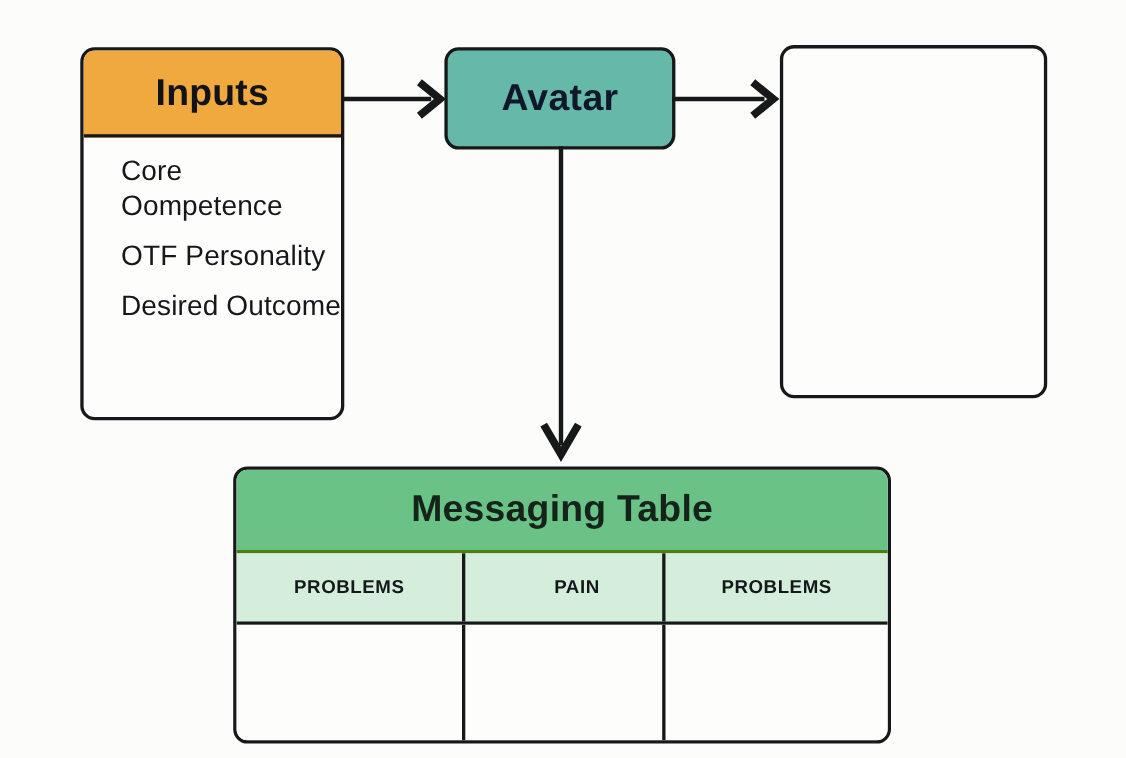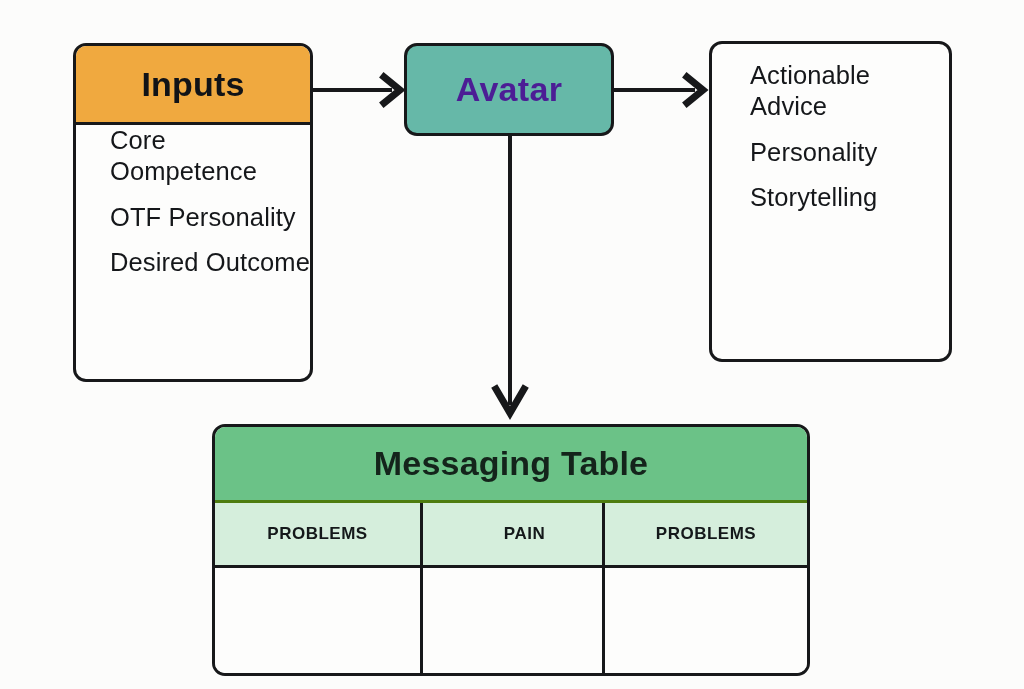--- a/index.html
+++ b/index.html
@@ -36,21 +36,21 @@
     align-items: center;
     justify-content: center;
     text-align: center;
     font-weight: bold;
     color: #111317;
     line-height: 1.08;
     letter-spacing: .2px;
   }
   .card-body {
     box-sizing: border-box;
-    padding: 0 0 0 34px;
+    padding: 16px 0 0 34px;
     color: #15171A;
   }
   .body-item {
     font-size: 25.5px;
     line-height: 1.23;
     margin-bottom: 14px;
     letter-spacing: .1px;
   }
   .body-item:last-child { margin-bottom: 0; }
 
@@ -74,21 +74,21 @@
     width: 210px;
     height: 93px;
     background: #66B8A8;
     display: flex;
     align-items: center;
     justify-content: center;
   }
   #avatar-label {
     font-size: 34px;
     font-weight: bold;
-    color: #4c1d95;
+    color: #0f172a;
     letter-spacing: .3px;
   }
 
   
   #content-card {
     left: 709px;
     top: 41px;
     width: 243px;
     height: 321px;
   }
@@ -172,25 +172,20 @@
       <div class="body-item">OTF Personality</div>
       <div class="body-item">Desired Outcome</div>
     </div>
   </div>
 
   <div class="card" id="avatar-card">
     <span id="avatar-label">Avatar</span>
   </div>
 
   <div class="card" id="content-card">
-    <div class="card-body">
-      <div class="body-item">Actionable Advice</div>
-      <div class="body-item">Personality</div>
-      <div class="body-item">Storytelling</div>
-    </div>
   </div>
 
   <div class="card" id="table-card">
     <div id="table-title">Messaging Table</div>
     <div id="table-colheads">
       <div class="col c1">PROBLEMS</div>
       <div class="col c2">PAIN</div>
       <div class="col c3">PROBLEMS</div>
     </div>
     <div id="table-rowcells">

